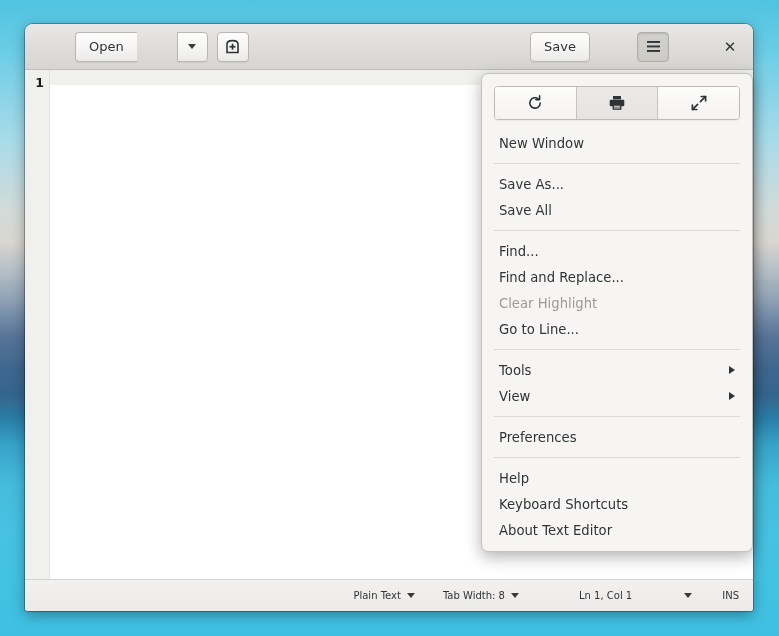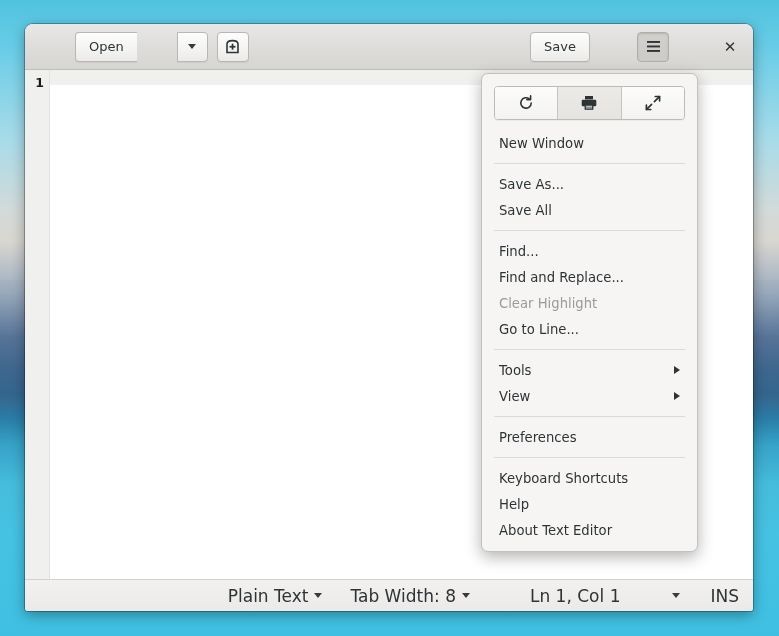--- a/index.html
+++ b/index.html
@@ -198,42 +198,42 @@
 
   
   #statusbar {
     flex: 0 0 32px;
     height: 32px;
     background: linear-gradient(to bottom, #f2f1f0 0%, #eceaE8 100%);
     border-top: 1px solid #d4d2cf;
     display: flex;
     align-items: center;
     justify-content: flex-end;
-    font-size: 17px;
+    font-size: 10px;
     color: #2e3436;
     padding-right: 14px;
     box-sizing: border-box;
   }
   .status-item {
     display: flex;
     align-items: center;
     gap: 6px;
     margin-left: 28px;
     cursor: default;
   }
   #status-pos { margin-left: 60px; }
   #status-pos-arrow { margin-left: 52px; }
   #status-ins { margin-left: 30px; }
 
   
   #popup-menu {
     position: absolute;
     left: 481px;
     top: 73px;
-    width: 217px;
+    width: 272px;
     background: #f6f5f4;
     border: 1px solid #c3c1bd;
     border-radius: 7px;
     box-shadow: 0 5px 16px rgba(0,0,0,0.30);
     padding: 8px 0 8px 0;
     box-sizing: border-box;
     z-index: 50;
   }
   #popup-toolbar {
     display: flex;
@@ -421,22 +421,22 @@
       <div class="menu-item">
         <span class="mi-label">View</span>
         <span class="submenu-arrow"></span>
       </div>
       <div class="menu-sep"></div>
       <div class="menu-item">
         <span class="mi-label">Preferences</span>
       </div>
       <div class="menu-sep"></div>
       <div class="menu-item">
+        <span class="mi-label">Help</span>
+      </div>
+      <div class="menu-item">
         <span class="mi-label">Keyboard Shortcuts</span>
       </div>
       <div class="menu-item">
-        <span class="mi-label">Help</span>
-      </div>
-      <div class="menu-item">
         <span class="mi-label">About Text Editor</span>
       </div>
     </div>
 </div>
 
 </body></html>

